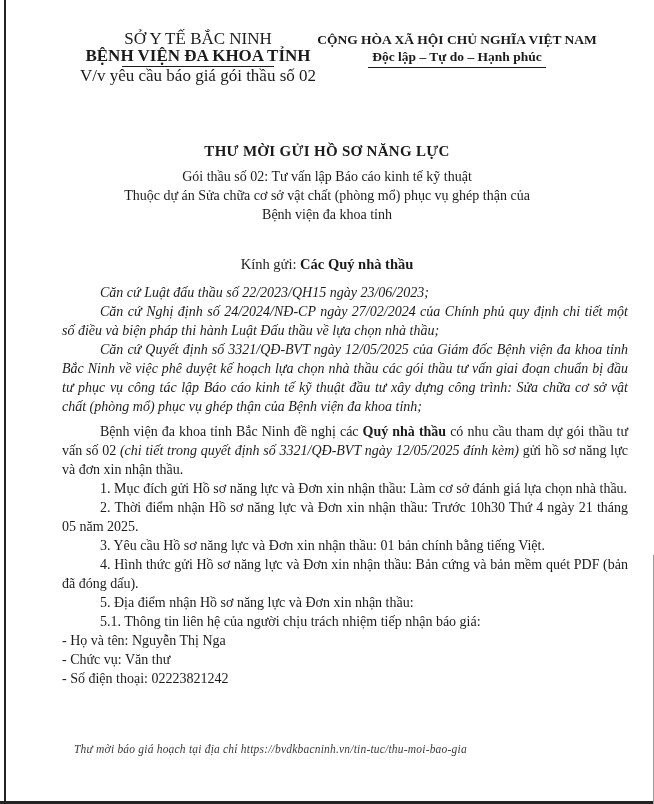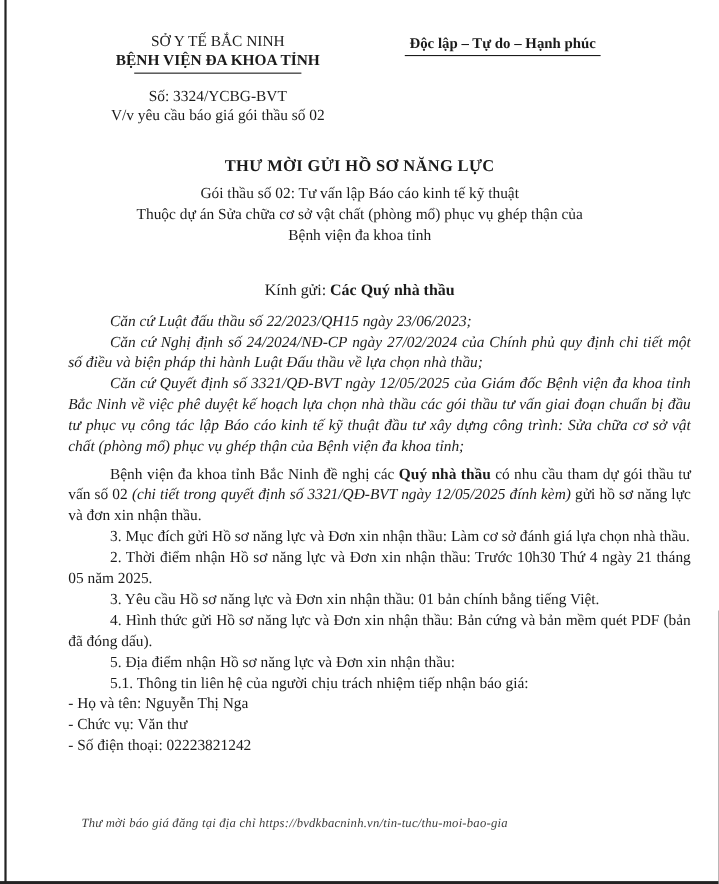--- a/index.html
+++ b/index.html
@@ -10,21 +10,21 @@
     color:#1b1b1b;
     position:relative;
     overflow:hidden;
   }
   
   .scan-left{position:absolute;left:4px;top:0;width:2px;height:100%;background:#232323;}
   .scan-bottom{position:absolute;left:0;bottom:0;width:100%;height:3px;background:#232323;}
   .scan-right{position:absolute;right:0;top:555px;bottom:0;width:1px;background:#9a9a9a;}
 
   
-  .hdr-left{position:absolute;left:50px;top:30px;width:296px;text-align:center;font-size:14px;line-height:17px;}
+  .hdr-left{position:absolute;left:50px;top:30px;width:296px;text-align:center;font-size:17px;line-height:17px;}
   .hdr-right{position:absolute;left:292px;top:31px;width:330px;text-align:center;font-size:13.5px;line-height:17px;}
   .b{font-weight:bold;}
   .i{font-style:italic;}
   .rule{height:0;border-bottom:1.5px solid #1b1b1b;margin:2px auto 0 auto;}
   .rule-left{width:152px;}
   .rule-right{width:178px;}
   .hdr-gap-l{margin-top:13px;}
   .hdr-gap-r{margin-top:16px;font-size:14px;}
 
   
@@ -44,25 +44,25 @@
 <body>
 
 <div class="scan-left"></div>
 <div class="scan-bottom"></div>
 <div class="scan-right"></div>
 
 <div class="hdr-left">
   <div>SỞ Y TẾ BẮC NINH</div>
   <div class="b">BỆNH VIỆN ĐA KHOA TỈNH</div>
   <div class="rule rule-left"></div>
-  <div class="hdr-gap-l">Số: 3324/YCBG-BVT</div>
   <div>V/v yêu cầu báo giá gói thầu số 02</div>
 </div>
 
 <div class="hdr-right">
+  <div class="b">CỘNG HÒA XÃ HỘI CHỦ NGHĨA VIỆT NAM</div>
   <div class="b">Độc lập – Tự do – Hạnh phúc</div>
   <div class="rule rule-right"></div>
 </div>
 
 <div class="content">
   <div class="doc-title">THƯ MỜI GỬI HỒ SƠ NĂNG LỰC</div>
   <div class="subtitle">
     <div>Gói thầu số 02: Tư vấn lập Báo cáo kinh tế kỹ thuật</div>
     <div>Thuộc dự án Sửa chữa cơ sở vật chất (phòng mổ) phục vụ ghép thận của</div>
     <div>Bệnh viện đa khoa tỉnh</div>
@@ -71,25 +71,25 @@
     <span>Kính gửi: </span><span class="b">Các Quý nhà thầu</span>
   </div>
 
   <div class="bodyblock">
     <p class="i">Căn cứ Luật đấu thầu số 22/2023/QH15 ngày 23/06/2023;</p>
     <p class="i">Căn cứ Nghị định số 24/2024/NĐ-CP ngày 27/02/2024 của Chính phủ quy định chi tiết một số điều và biện pháp thi hành Luật Đấu thầu về lựa chọn nhà thầu;</p>
     <p class="i">Căn cứ Quyết định số 3321/QĐ-BVT ngày 12/05/2025 của Giám đốc Bệnh viện đa khoa tỉnh Bắc Ninh về việc phê duyệt kế hoạch lựa chọn nhà thầu các gói thầu tư vấn giai đoạn chuẩn bị đầu tư phục vụ công tác lập Báo cáo kinh tế kỹ thuật đầu tư xây dựng công trình: Sửa chữa cơ sở vật chất (phòng mổ) phục vụ ghép thận của Bệnh viện đa khoa tỉnh;</p>
 
     <p class="sp"><span>Bệnh viện đa khoa tỉnh Bắc Ninh đề nghị các </span><span class="b">Quý nhà thầu</span><span> có nhu cầu tham dự gói thầu tư vấn số 02 </span><span class="i">(chi tiết trong quyết định số 3321/QĐ-BVT ngày 12/05/2025 đính kèm)</span><span> gửi hồ sơ năng lực và đơn xin nhận thầu.</span></p>
 
-    <p>3. Mục đích gửi Hồ sơ năng lực và Đơn xin nhận thầu: Làm cơ sở đánh giá lựa chọn nhà thầu.</p>
+    <p>1. Mục đích gửi Hồ sơ năng lực và Đơn xin nhận thầu: Làm cơ sở đánh giá lựa chọn nhà thầu.</p>
     <p>2. Thời điểm nhận Hồ sơ năng lực và Đơn xin nhận thầu: Trước 10h30 Thứ 4 ngày 21 tháng 05 năm 2025.</p>
     <p>3. Yêu cầu Hồ sơ năng lực và Đơn xin nhận thầu: 01 bản chính bằng tiếng Việt.</p>
     <p>4. Hình thức gửi Hồ sơ năng lực và Đơn xin nhận thầu: Bản cứng và bản mềm quét PDF (bản đã đóng dấu).</p>
     <p>5. Địa điểm nhận Hồ sơ năng lực và Đơn xin nhận thầu:</p>
     <p>5.1. Thông tin liên hệ của người chịu trách nhiệm tiếp nhận báo giá:</p>
     <p class="dash">- Họ và tên: Nguyễn Thị Nga</p>
     <p class="dash">- Chức vụ: Văn thư</p>
     <p class="dash">- Số điện thoại: 02223821242</p>
   </div>
 </div>
 
-<div class="footer-note">Thư mời báo giá đăng tại địa chỉ https://bvdkbacninh.vn/tin-tuc/thu-moi-bao-gia</div>
+<div class="footer-note">Thư mời báo giá hoạch tại địa chỉ https://bvdkbacninh.vn/tin-tuc/thu-moi-bao-gia</div>
 
 </body></html>

